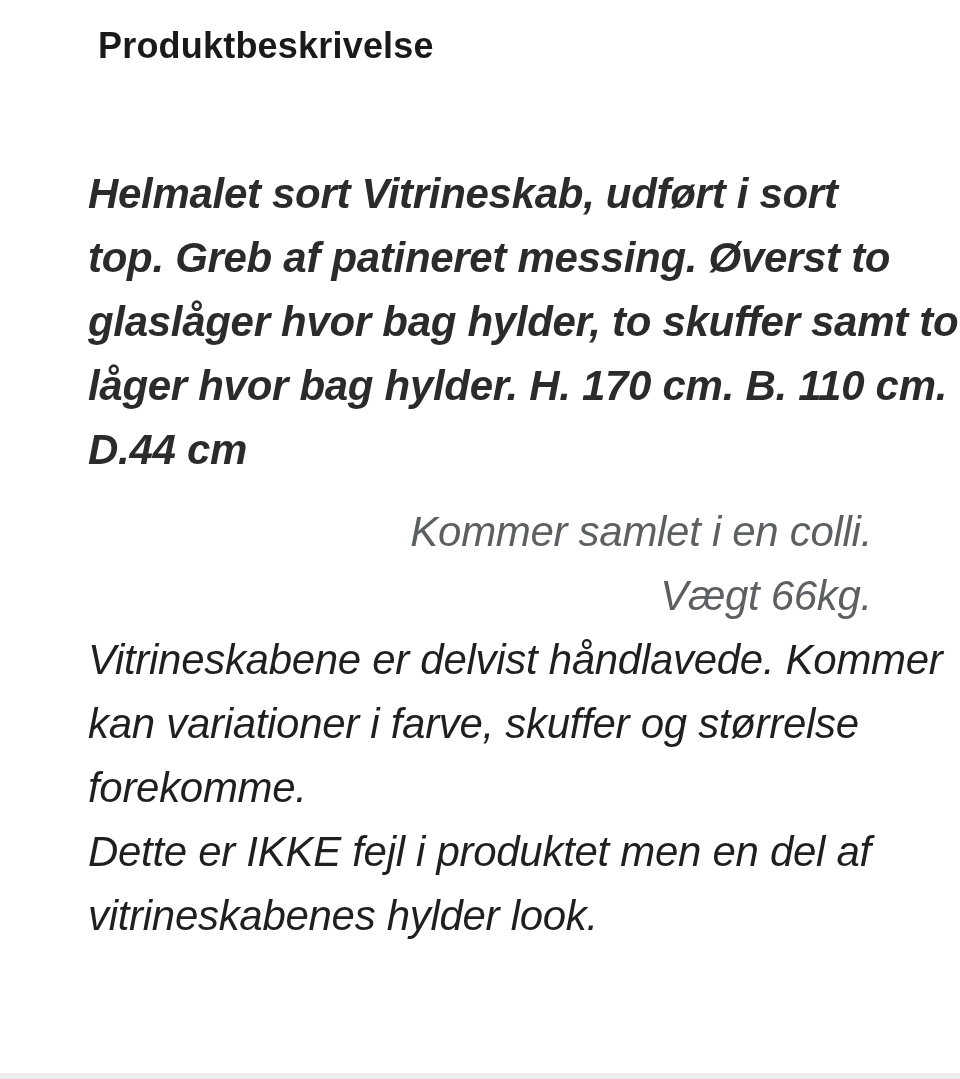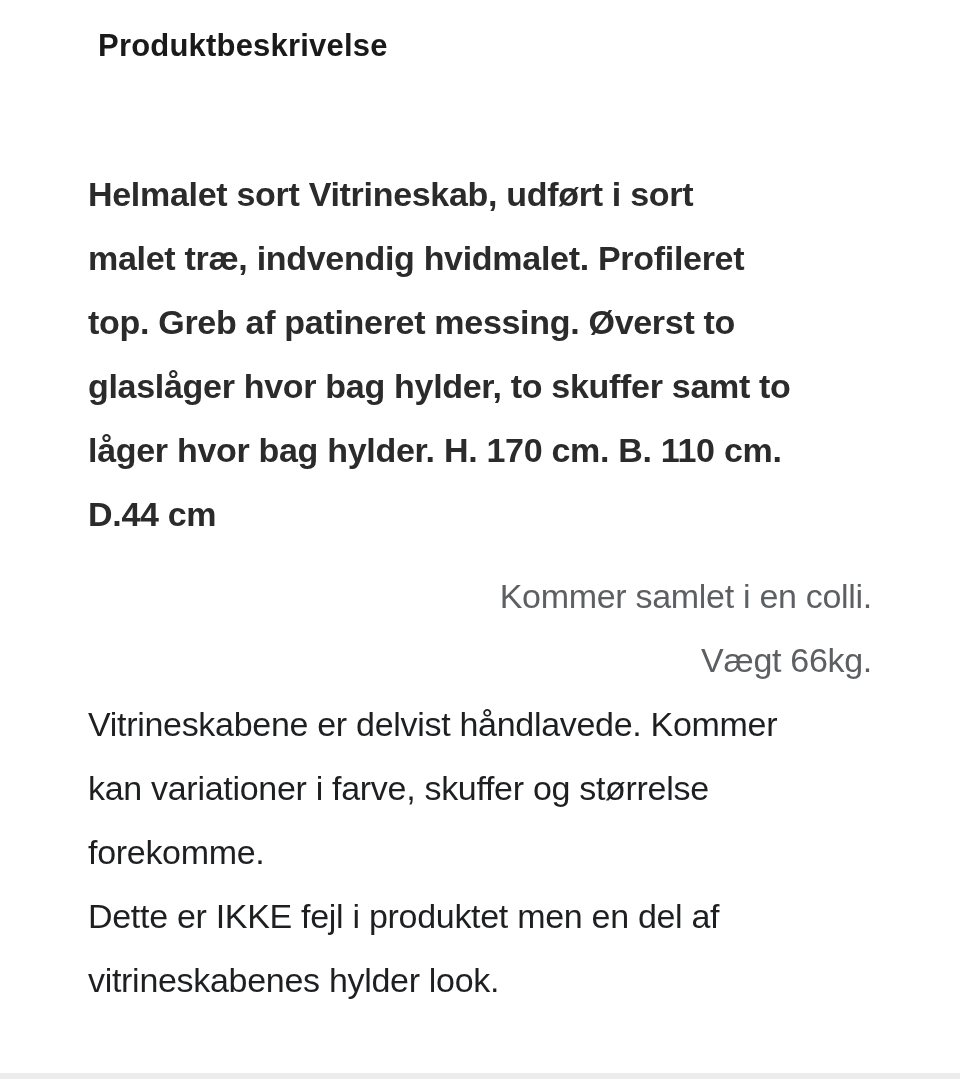--- a/index.html
+++ b/index.html
@@ -16,30 +16,31 @@
   }
   .section {
     box-sizing: border-box;
     width: 960px;
     height: 1079px;
     padding: 26px 88px 0 88px;
     position: relative;
   }
   .section-title {
     margin: 0 0 0 10px;
-    font-size: 31px;
+    font-size: 36px;
     line-height: 40px;
     font-weight: 700;
     letter-spacing: 0.2px;
     color: var(--heading, #1a1a1a);
   }
   .para {
-    font-size: 34px;
+    font-size: 42px;
     line-height: 64px;
     letter-spacing: -0.3px;
+    font-style: italic;
   }
   .para .line {
     white-space: nowrap;
   }
   .para-main {
     margin-top: 96px;
     font-weight: 700;
     color: var(--main-text, #2b2b2b);
   }
   .para-shipping {
@@ -64,21 +65,20 @@
 </style>
 </head>
 <body style="--bg: #ffffff; --heading: #1a1a1a; --main-text: #2b2b2b; --muted-text: #5d6063; --body-text: #1e1f21; --divider: #ececec;">
 
 <div class="section">
 
   <h2 class="section-title">Produktbeskrivelse</h2>
 
   <div class="para para-main">
     <div class="line">Helmalet sort Vitrineskab, udført i sort</div>
-    <div class="line">malet træ, indvendig hvidmalet. Profileret</div>
     <div class="line">top. Greb af patineret messing. Øverst to</div>
     <div class="line">glaslåger hvor bag hylder, to skuffer samt to</div>
     <div class="line">låger hvor bag hylder. H. 170 cm. B. 110 cm.</div>
     <div class="line">D.44 cm</div>
   </div>
 
   <div class="para para-shipping">
     <div class="line">Kommer samlet i en colli.</div>
     <div class="line">Vægt 66kg.</div>
   </div>

